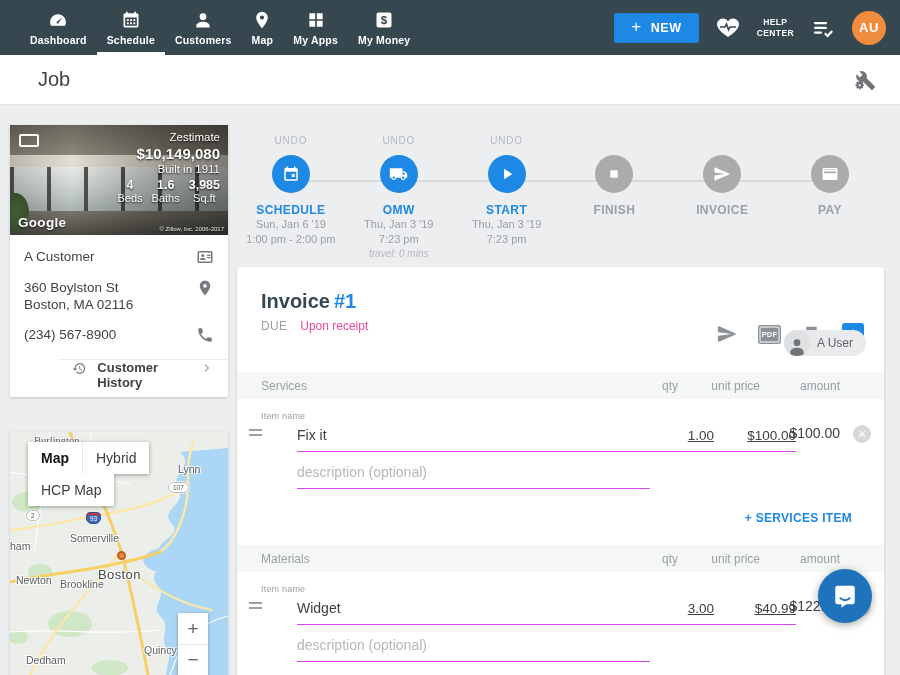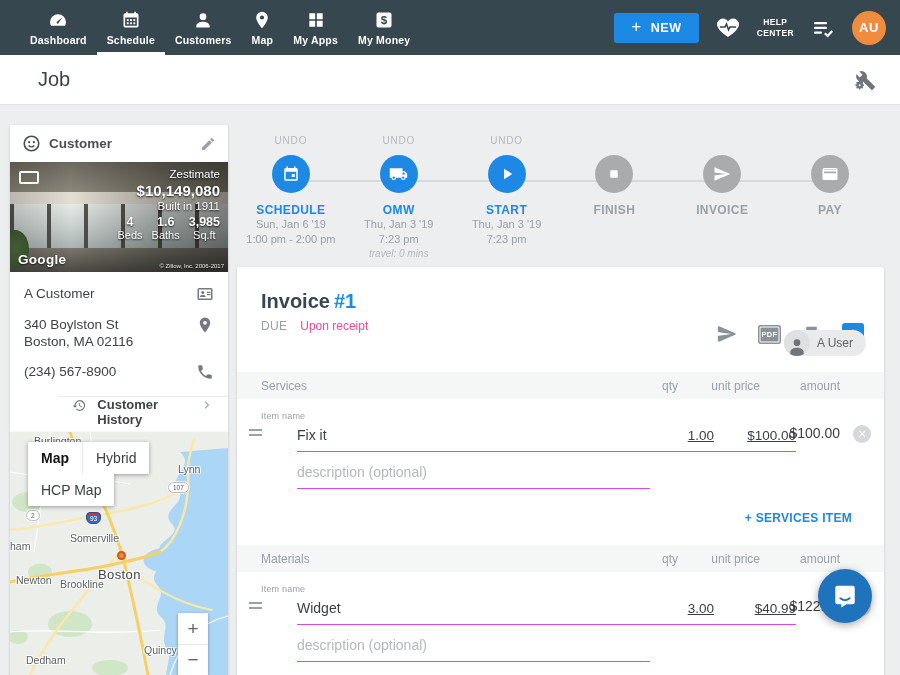--- a/index.html
+++ b/index.html
@@ -222,32 +222,20 @@
         <line x1="1.5" y1="17.6" x2="10.9" y2="17.6"></line>
         <line x1="2.9" y1="14.3" x2="9.5" y2="20.9"></line>
         <line x1="9.5" y1="14.3" x2="2.9" y2="20.9"></line>
       </g>
       <circle cx="6.2" cy="17.6" r="2.1" fill="#6f7479"></circle>
       <circle cx="6.2" cy="17.6" r="1.1" fill="#fff"></circle>
     </svg>
 </div>
 
 <aside class="card customer-card">
-  <div class="cc-head">
-    <svg width="19" height="19" viewBox="0 0 24 24">
-        <circle cx="12" cy="12" r="9.2" fill="none" stroke="#4a4f54" stroke-width="2"></circle>
-        <circle cx="9" cy="10.3" r="1.4" fill="#4a4f54"></circle>
-        <circle cx="15" cy="10.3" r="1.4" fill="#4a4f54"></circle>
-        <path d="M8.4 14.6a4.8 4.8 0 0 0 7.2 0" fill="none" stroke="#4a4f54" stroke-width="1.8"></path>
-      </svg>
-    <span class="t">Customer</span>
-    <svg class="edit" width="16" height="16" viewBox="0 0 24 24">
-        <path fill="#9aa0a6" d="M3 17.25V21h3.75L17.8 9.94l-3.75-3.75L3 17.25zM20.71 7.04a1 1 0 0 0 0-1.41l-2.34-2.34a1 1 0 0 0-1.41 0l-1.83 1.83 3.75 3.75 1.83-1.83z"></path>
-      </svg>
-  </div>
   <div class="cc-photo">
     <div class="ph ph-awning"></div>
     <div class="ph ph-fascia"></div>
     <div class="ph ph-glass"></div>
     <div class="ph ph-posts"></div>
     <div class="ph ph-ground"></div>
     <div class="ph-plant"></div>
     <div class="ph-shade"></div>
     <div class="pegman-box"></div>
     <div class="z-info">
@@ -277,21 +265,21 @@
       <span>A Customer</span>
       <svg width="18" height="18" viewBox="0 0 24 24">
           <path fill="#747a80" d="M20 4H4a2 2 0 0 0-2 2v12a2 2 0 0 0 2 2h16a2 2 0 0 0 2-2V6a2 2 0 0 0-2-2zm0 14H4V6h16v12z"></path>
           <circle cx="9" cy="10" r="2" fill="#747a80"></circle>
           <path fill="#747a80" d="M5 16c0-2 2.7-2.9 4-2.9s4 .9 4 2.9H5z"></path>
           <rect x="14.5" y="9" width="5" height="1.6" fill="#747a80"></rect>
           <rect x="14.5" y="12" width="5" height="1.6" fill="#747a80"></rect>
         </svg>
     </div>
     <div class="cc-row">
-      <span><span>340 Boylston St</span><br><span>Boston, MA 02116</span></span>
+      <span><span>360 Boylston St</span><br><span>Boston, MA 02116</span></span>
       <svg width="18" height="18" viewBox="0 0 24 24">
           <path fill="#747a80" d="M12 2a7 7 0 0 0-7 7c0 5.2 7 13 7 13s7-7.8 7-13a7 7 0 0 0-7-7zm0 9.5A2.5 2.5 0 1 1 14.5 9 2.5 2.5 0 0 1 12 11.5z"></path>
         </svg>
     </div>
     <div class="cc-row">
       <span>(234) 567-8900</span>
       <svg width="18" height="18" viewBox="0 0 24 24">
           <path fill="#747a80" d="M6.62 10.79a15.05 15.05 0 0 0 6.59 6.59l2.2-2.2a1 1 0 0 1 1.02-.24 11.36 11.36 0 0 0 3.57.57 1 1 0 0 1 1 1V20a1 1 0 0 1-1 1A17 17 0 0 1 3 4a1 1 0 0 1 1-1h3.5a1 1 0 0 1 1 1 11.36 11.36 0 0 0 .57 3.57 1 1 0 0 1-.25 1.02l-2.2 2.2z"></path>
         </svg>
     </div>
@@ -329,21 +317,21 @@
       <path d="M80 0 C84 30 90 60 95 82" stroke="#ffffff" stroke-width="1.2"></path>
       <path d="M0 98 C30 96 60 88 95 82 C130 76 150 70 172 58" stroke="#fbe7a8" stroke-width="2.5"></path>
       <path d="M20 243 C40 200 70 170 108 122" stroke="#fbe7a8" stroke-width="2.5"></path>
       <path d="M150 120 C165 110 180 80 178 42 C177 32 180 20 184 8" stroke="#fbe7a8" stroke-width="2.5"></path>
       <path d="M118 140 C140 150 160 170 202 178" stroke="#fbe7a8" stroke-width="2"></path>
       <path d="M60 0 C70 30 88 58 100 88 C108 110 112 118 116 138 C122 164 130 200 138 243" stroke="#f6cf65" stroke-width="3"></path>
       <path d="M0 150 C35 142 70 140 105 132 C128 127 140 124 150 120" stroke="#f6cf65" stroke-width="3"></path>
     </g>
   </svg>
   <div class="marker"></div>
-  <div class="mlabel" style="left:24px; top:3px;">Burlington</div>
+  <div class="mlabel" style="left:24px; top:3px;font-family:Liberation Serif, serif;">Burlington</div>
   <div class="mlabel" style="left:168px; top:31px;">Lynn</div>
   <div class="mlabel" style="left:60px; top:100px;">Somerville</div>
   <div class="mlabel" style="left:0px; top:108px;">ham</div>
   <div class="mlabel big" style="left:88px; top:118px;margin-top:17px;">Boston</div>
   <div class="mlabel" style="left:6px; top:142px;">Newton</div>
   <div class="mlabel" style="left:50px; top:146px;">Brookline</div>
   <div class="mlabel" style="left:134px; top:212px;">Quincy</div>
   <div class="mlabel" style="left:16px; top:222px;">Dedham</div>
   <div class="shield" style="left:16px; top:78px;">2</div>
   <div class="shield i93" style="left:76px; top:80px;">93</div>

